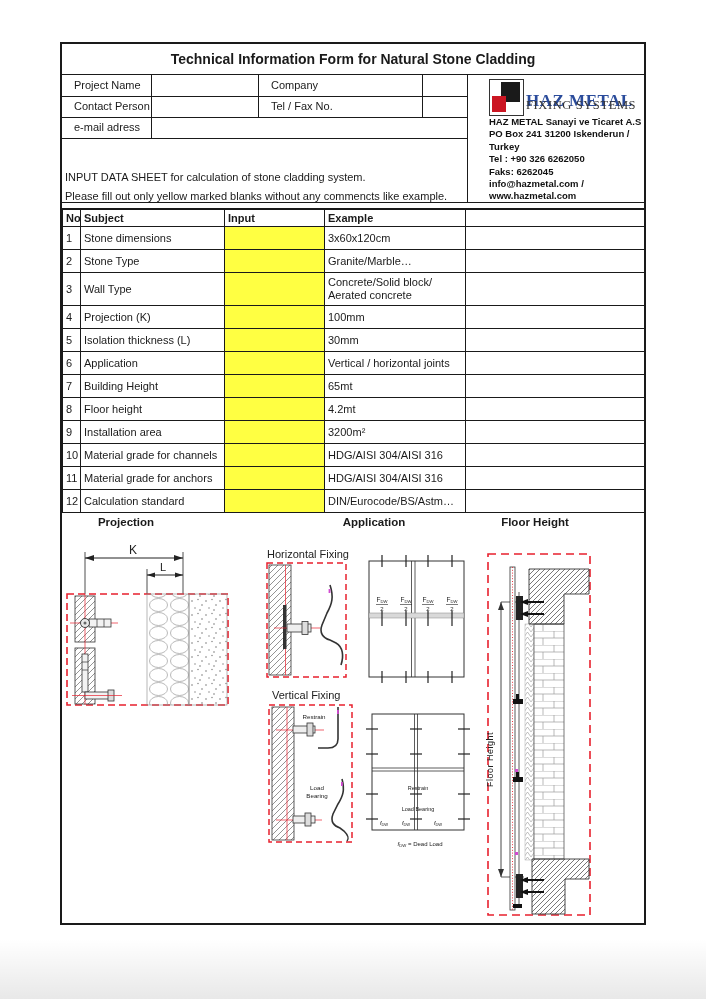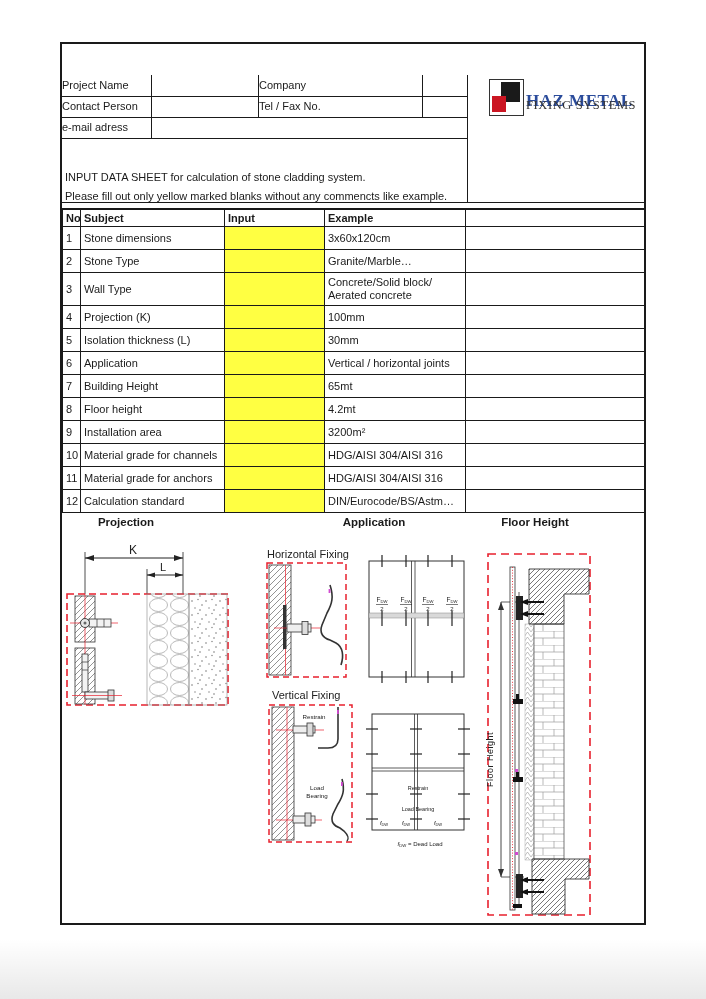--- a/index.html
+++ b/index.html
@@ -9,21 +9,21 @@
        background:linear-gradient(to bottom,rgba(0,0,0,0),rgba(0,0,0,0.09));}
   .sheet{position:absolute;left:60px;top:42px;width:586px;height:883px;
        border:2px solid #1a1a1a;background:#fff;box-sizing:border-box;}
   .title-row{position:absolute;left:0;top:0;width:100%;height:31px;border-bottom:1px solid #1a1a1a;
        box-sizing:border-box;display:flex;align-items:center;justify-content:center;
        font-size:14px;font-weight:bold;}
   
   .header-section{position:absolute;left:0;top:31px;width:582px;height:127px;
        border-bottom:1px solid #1a1a1a;box-sizing:content-box;}
   .hl{position:absolute;background:#1a1a1a;}
-  .f-label{position:absolute;font-size:11px;line-height:21px;padding-left:0;}
+  .f-label{position:absolute;font-size:11px;line-height:21px;padding-left:12px;}
   .f-value{position:absolute;background:#fff;}
   .note{position:absolute;left:3px;top:70px;font-size:11px;line-height:19px;margin-top:23px;}
   .logo-panel{position:absolute;left:405px;top:0;width:177px;height:127px;
        border-left:1px solid #1a1a1a;overflow:hidden;}
   .logo-mark{position:absolute;left:21px;top:4px;width:33px;height:35px;border:1px solid #333;background:#fff;}
   .sq-black{position:absolute;left:32%;top:6%;width:60%;height:56%;background:#1a1a1a;}
   .sq-red{position:absolute;left:6%;top:45%;width:43%;height:46%;background:#cb1623;}
   .brand-name{position:absolute;left:58px;top:16px;font-family:"Liberation Serif","DejaVu Serif",serif;
        font-size:17px;font-weight:600;letter-spacing:.5px;color:#2a4b9b;white-space:nowrap;}
   .brand-tag{position:absolute;left:58px;top:23px;font-family:"Liberation Serif","DejaVu Serif",serif;
@@ -44,20 +44,21 @@
   svg{position:absolute;}
   svg text{font-family:"Liberation Sans","DejaVu Sans",sans-serif;fill:#222;}
 </style>
 </head>
 <body>
 
 <div class="page-shadow"></div>
 
 <div class="sheet">
 
+  <div class="title-row">Technical Information Form for Natural Stone Cladding</div>
 
   <div class="header-section">
 
     <div class="hl" style="left:0;top:21px;width:405px;height:1px"></div>
     <div class="hl" style="left:0;top:42px;width:405px;height:1px"></div>
     <div class="hl" style="left:0;top:63px;width:405px;height:1px"></div>
     <div class="hl" style="left:89px;top:0;width:1px;height:64px"></div>
     <div class="hl" style="left:196px;top:0;width:1px;height:43px"></div>
     <div class="hl" style="left:360px;top:0;width:1px;height:43px"></div>
 
@@ -79,20 +80,29 @@
       <div>Please fill out only yellow marked blanks without any commencts like example.</div>
     </div>
 
     <div class="logo-panel">
       <div class="logo-mark">
         <div class="sq-black"></div>
         <div class="sq-red"></div>
       </div>
       <div class="brand-name">HAZ METAL</div>
       <div class="brand-tag">FIXING SYSTEMS</div>
+      <div class="addr">
+        <div>HAZ METAL Sanayi ve Ticaret A.S</div>
+        <div>PO Box 241 31200 Iskenderun /</div>
+        <div>Turkey</div>
+        <div>Tel : +90 326 6262050</div>
+        <div>Faks: 6262045</div>
+        <div>info@hazmetal.com /</div>
+        <div>www.hazmetal.com</div>
+      </div>
     </div>
   </div>
 
   <table class="main">
     <colgroup>
         <col style="width:18px">
         <col style="width:144px">
         <col style="width:100px">
         <col style="width:141px">
         <col style="width:179px">

